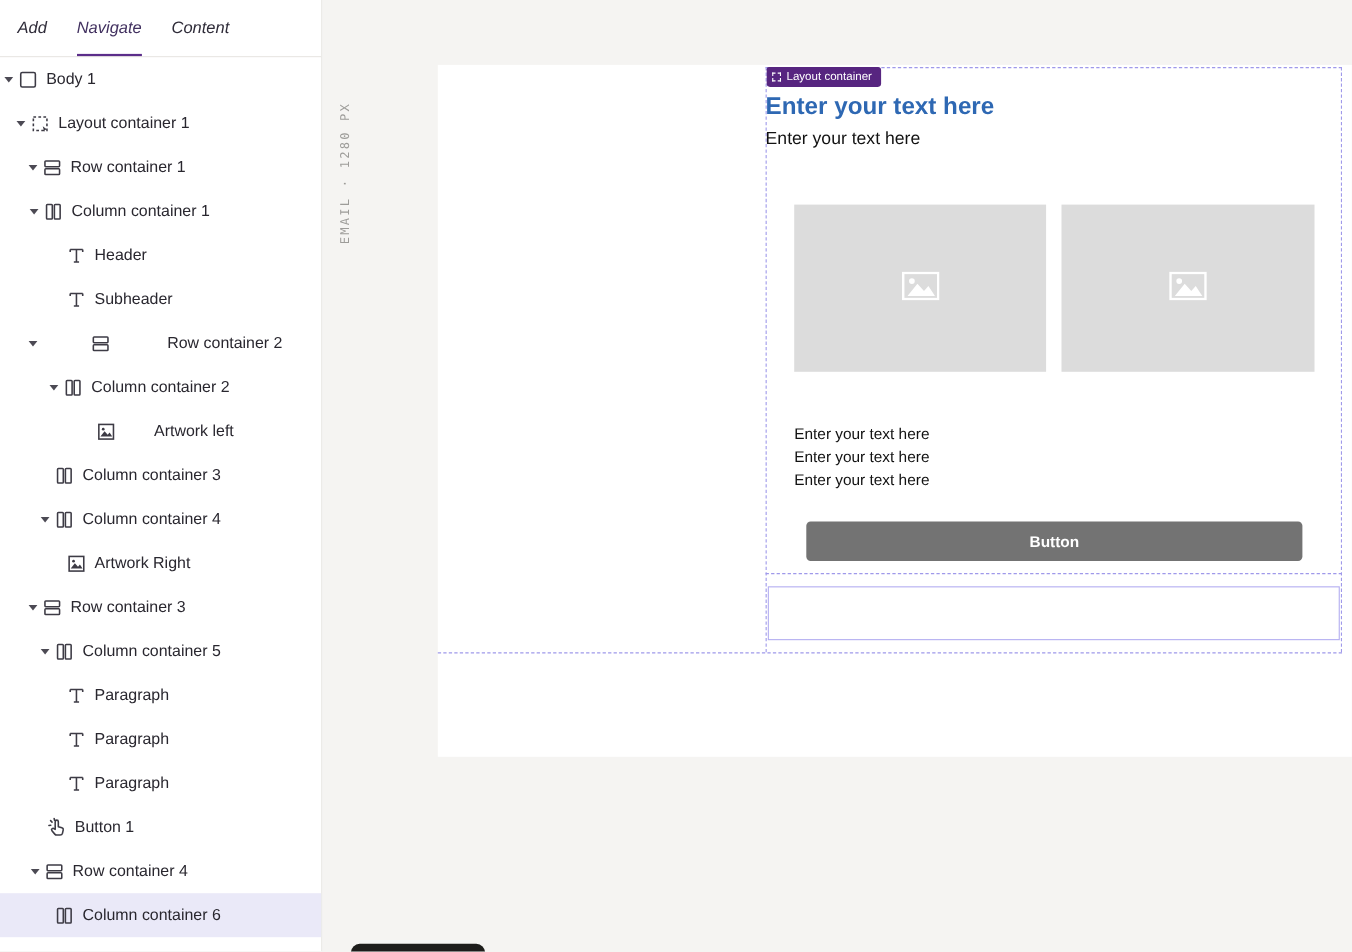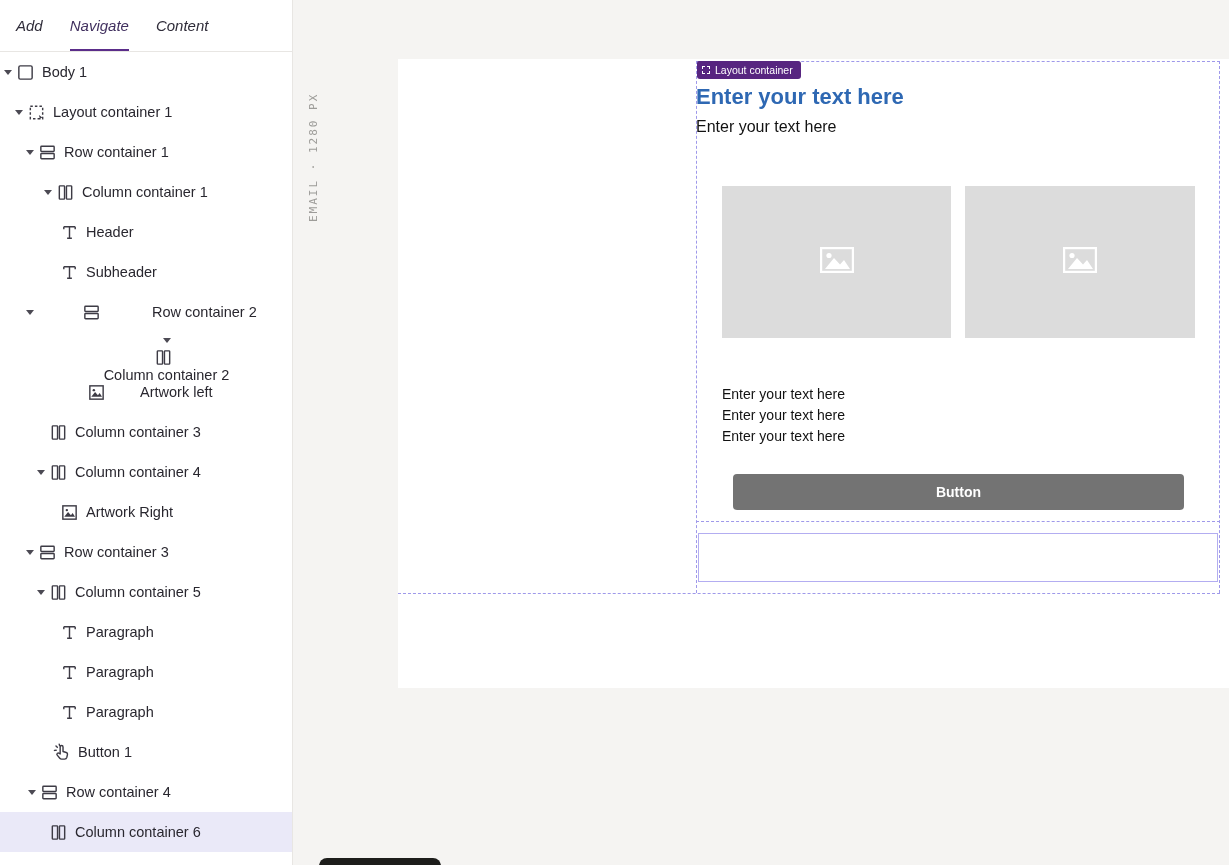--- a/index.html
+++ b/index.html
@@ -127,21 +127,21 @@
       <div class="tree-row" style="padding-left: 22px;">
         <span class="caret open"></span>
         <span class="tree-icon">
           <svg viewBox="0 0 20 20">
             <rect x="3" y="3.5" width="14" height="5.5" rx="0.8"></rect>
             <rect x="3" y="11" width="14" height="5.5" rx="0.8"></rect>
           </svg>
         </span>
         <span>Row container 1</span>
       </div>
-      <div class="tree-row" style="padding-left: 40px;">
+      <div class="tree-row" style="padding-left: 23px;">
         <span class="caret open"></span>
         <span class="tree-icon">
           <svg viewBox="0 0 20 20">
             <rect x="3.5" y="3" width="5.5" height="14" rx="0.8"></rect>
             <rect x="11" y="3" width="5.5" height="14" rx="0.8"></rect>
           </svg>
         </span>
         <span>Column container 1</span>
       </div>
       <div class="tree-row" style="padding-left: 44px;">
@@ -165,21 +165,21 @@
       <div class="tree-row" style="padding-left: 22px; gap: 44px;">
         <span class="caret open"></span>
         <span class="tree-icon">
           <svg viewBox="0 0 20 20">
             <rect x="3" y="3.5" width="14" height="5.5" rx="0.8"></rect>
             <rect x="3" y="11" width="14" height="5.5" rx="0.8"></rect>
           </svg>
         </span>
         <span>Row container 2</span>
       </div>
-      <div class="tree-row" style="padding-left: 41px; flex-direction: column;">
+      <div class="tree-row" style="padding-left: 41px;">
         <span class="caret open"></span>
         <span class="tree-icon">
           <svg viewBox="0 0 20 20">
             <rect x="3.5" y="3" width="5.5" height="14" rx="0.8"></rect>
             <rect x="11" y="3" width="5.5" height="14" rx="0.8"></rect>
           </svg>
         </span>
         <span>Column container 2</span>
       </div>
       <div class="tree-row" style="padding-left: 44px; gap: 27px;">
@@ -264,21 +264,21 @@
       </div>
       <div class="tree-row" style="padding-left: 44px;">
         <span class="caret"></span>
         <span class="tree-icon">
           <svg viewBox="0 0 20 20">
             <path d="M4 4 H16 M4 4 V6.5 M16 4 V6.5 M10 4 V16 M7.5 16 H12.5"></path>
           </svg>
         </span>
         <span>Paragraph</span>
       </div>
-      <div class="tree-row" style="padding-left: 36px;">
+      <div class="tree-row" style="padding-left: 26px;">
         <span class="caret"></span>
         <span class="tree-icon">
           <svg viewBox="0 0 20 20" stroke-linecap="round" stroke-linejoin="round">
             <path d="M8.6 11.5 V4.2 a1.5 1.5 0 0 1 3 0 V9 l3.4 1 c1 .3 1.5 1.1 1.3 2l-.7 3.2 a2.4 2.4 0 0 1 -2.3 1.8 h-3.2 c-.7 0-1.4-.3-1.9-.9 L5.5 12.8 c-.5-.6-.4-1.5.2-2 .6-.4 1.3-.4 1.8.1 z"></path>
             <path d="M5.6 4.6 L4.2 3.2 M8 2.8 L7.6 1.2 M4.4 7.6 L2.6 7.8"></path>
           </svg>
         </span>
         <span>Button 1</span>
       </div>
       <div class="tree-row" style="padding-left: 24px; text-align: center;">

